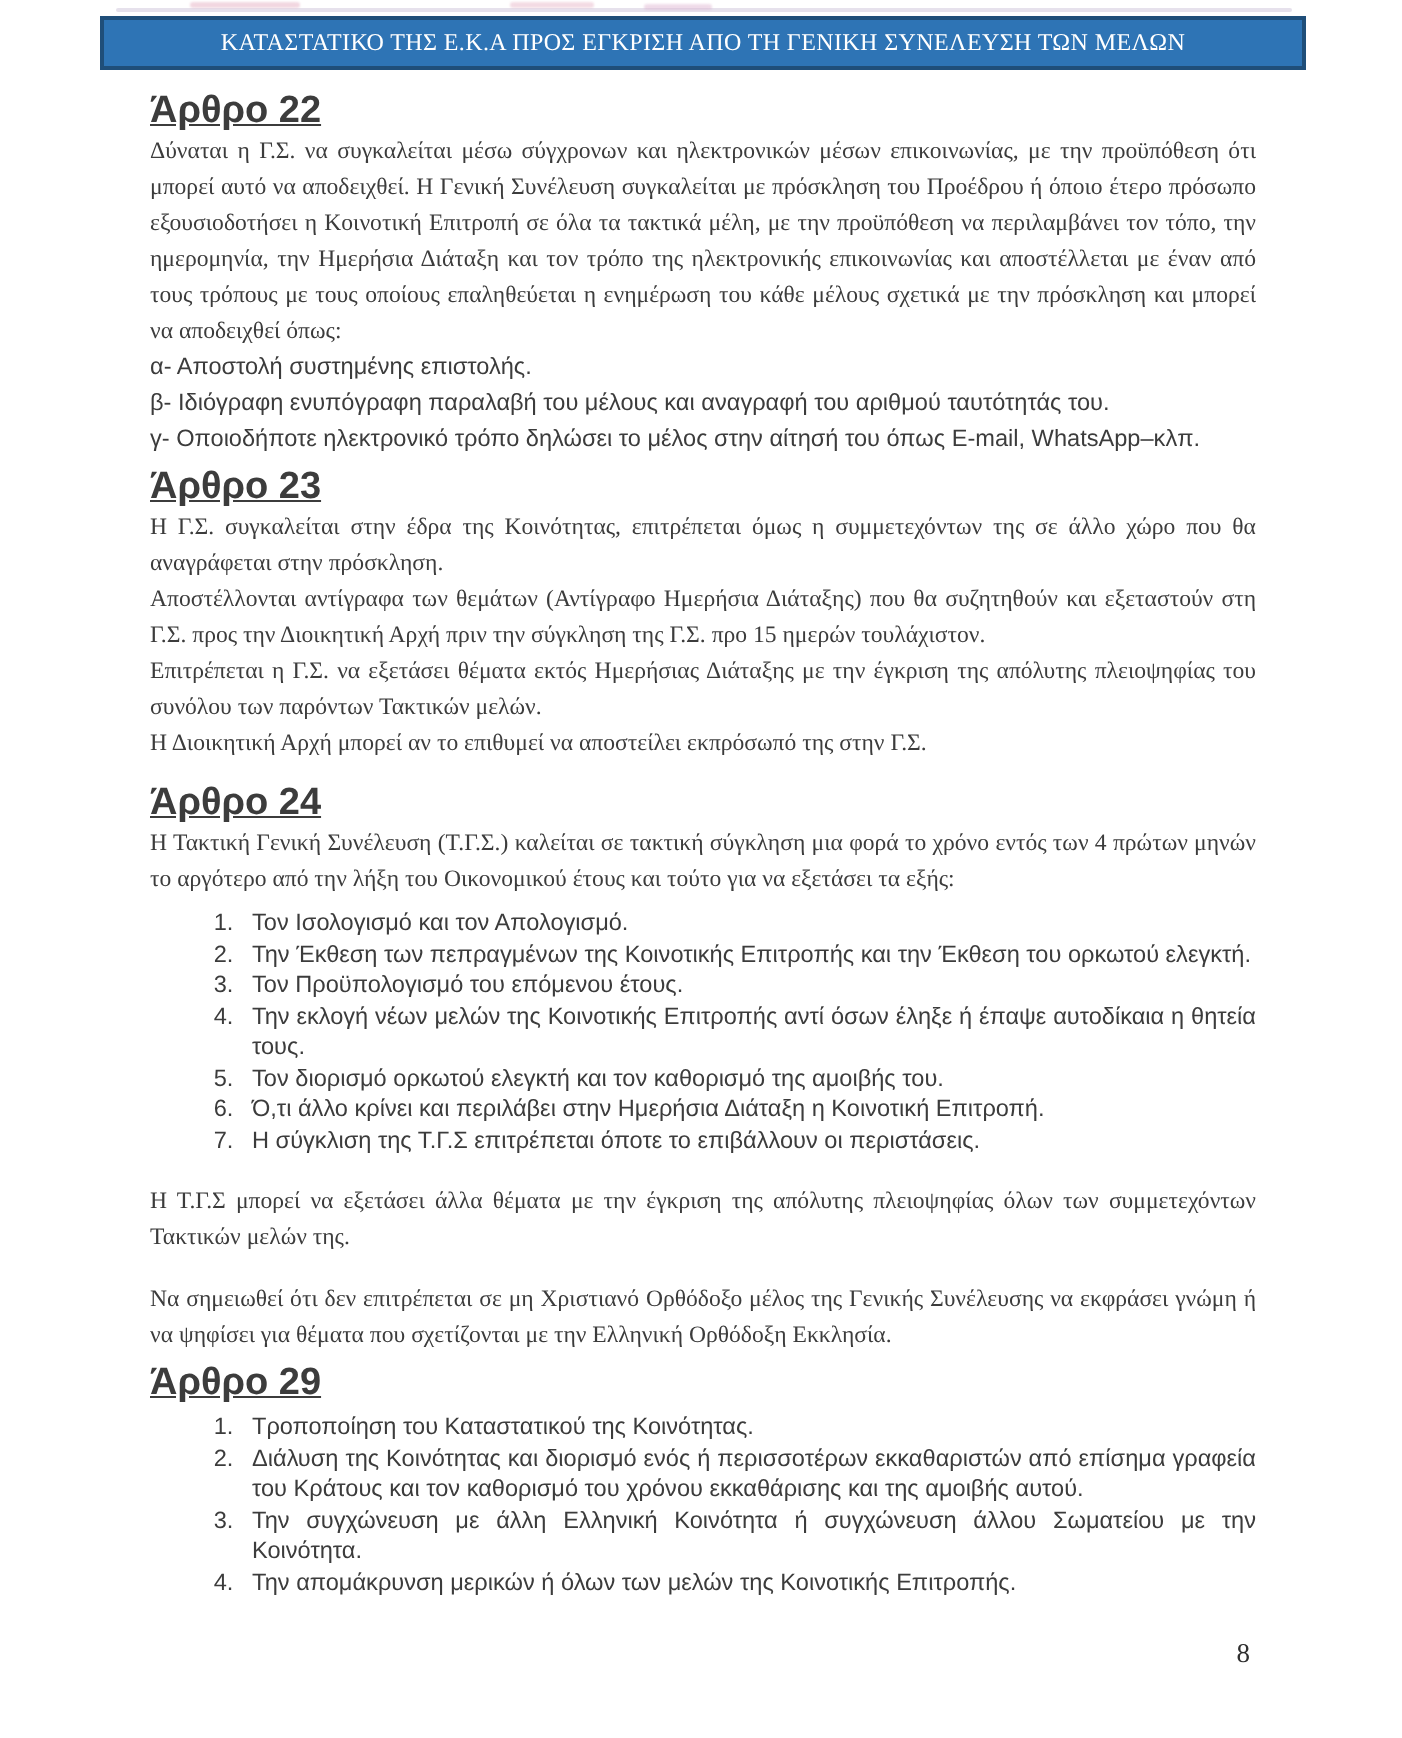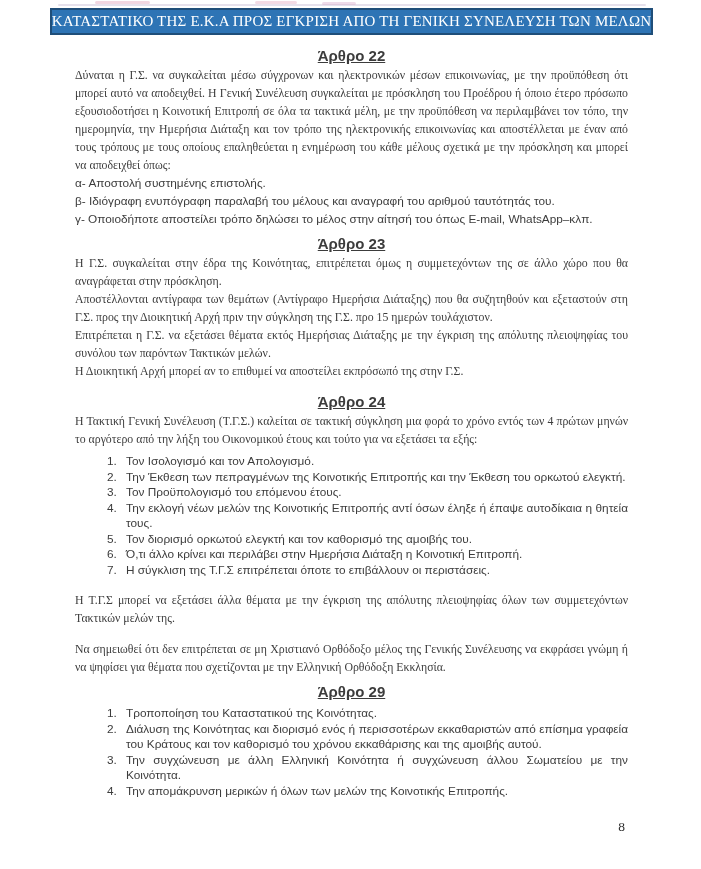--- a/index.html
+++ b/index.html
@@ -26,34 +26,34 @@
 
   .banner{
     position:absolute;left:50px;top:8px;width:603px;height:27px;
     box-sizing:border-box;
     background:var(--banner-background,#2E74B5);
     border:2px solid var(--banner-border,#1F4E79);
     display:flex;align-items:center;justify-content:center;
   }
   .banner-text{
     font-family:"Liberation Serif",serif;
-    font-size:15px;
+    font-size:12px;
     letter-spacing:.2px;
     color:var(--banner-text,#fff);
     white-space:nowrap;
   }
 
   .content{
     position:absolute;left:75px;top:40px;width:553px;
     font-size:11.8px;line-height:18px;
     text-align:justify;
   }
   .article-title{
-    margin:0;text-align:center;
-    font-size:15px;font-weight:bold;line-height:16px;
+    margin:0;text-align:left;
+    font-size:19px;font-weight:bold;line-height:16px;
     text-decoration:underline;
   }
   .t1{margin-top:8px;}
   .t2{margin-top:8px;}
   .t3{margin-top:14px;}
   .t4{margin-top:8px;}
   .para{margin:2px 0 0 0;font-family:Liberation Serif, serif;}
   .para.first{margin-top:2px;}
   .para.flow{margin-top:0;}
   .para.spaced{margin-top:13px;}
@@ -86,21 +86,21 @@
   <div class="banner">
     <span class="banner-text">ΚΑΤΑΣΤΑΤΙΚΟ ΤΗΣ Ε.Κ.Α ΠΡΟΣ ΕΓΚΡΙΣΗ ΑΠΟ ΤΗ ΓΕΝΙΚΗ ΣΥΝΕΛΕΥΣΗ ΤΩΝ ΜΕΛΩΝ</span>
   </div>
 
   <div class="content">
 
     <h2 class="article-title t1">Άρθρο 22</h2>
     <p class="para first">Δύναται η Γ.Σ. να συγκαλείται μέσω σύγχρονων και ηλεκτρονικών μέσων επικοινωνίας, με την προϋπόθεση ότι μπορεί αυτό να αποδειχθεί. Η Γενική Συνέλευση συγκαλείται με πρόσκληση του Προέδρου ή όποιο έτερο πρόσωπο εξουσιοδοτήσει η Κοινοτική Επιτροπή σε όλα τα τακτικά μέλη, με την προϋπόθεση να περιλαμβάνει τον τόπο, την ημερομηνία, την Ημερήσια Διάταξη και τον τρόπο της ηλεκτρονικής επικοινωνίας και αποστέλλεται με έναν από τους τρόπους με τους οποίους επαληθεύεται η ενημέρωση του κάθε μέλους σχετικά με την πρόσκληση και μπορεί να αποδειχθεί όπως:</p>
     <p class="lettered">α- Αποστολή συστημένης επιστολής.</p>
     <p class="lettered">β- Ιδιόγραφη ενυπόγραφη παραλαβή του μέλους και αναγραφή του αριθμού ταυτότητάς του.</p>
-    <p class="lettered">γ- Οποιοδήποτε αποστείλει τρόπο δηλώσει το μέλος στην αίτησή του όπως E-mail, WhatsApp–κλπ.</p>
+    <p class="lettered">γ- Οποιοδήποτε ηλεκτρονικό τρόπο δηλώσει το μέλος στην αίτησή του όπως E-mail, WhatsApp–κλπ.</p>
 
     <h2 class="article-title t2">Άρθρο 23</h2>
     <p class="para first">Η Γ.Σ. συγκαλείται στην έδρα της Κοινότητας, επιτρέπεται όμως η συμμετεχόντων της σε άλλο χώρο που θα αναγράφεται στην πρόσκληση.</p>
     <p class="para flow">Αποστέλλονται αντίγραφα των θεμάτων (Αντίγραφο Ημερήσια Διάταξης) που θα συζητηθούν και εξεταστούν στη Γ.Σ. προς την Διοικητική Αρχή πριν την σύγκληση της Γ.Σ. προ 15 ημερών τουλάχιστον.</p>
     <p class="para flow">Επιτρέπεται η Γ.Σ. να εξετάσει θέματα εκτός Ημερήσιας Διάταξης με την έγκριση της απόλυτης πλειοψηφίας του συνόλου των παρόντων Τακτικών μελών.</p>
     <p class="para flow">Η Διοικητική Αρχή μπορεί αν το επιθυμεί να αποστείλει εκπρόσωπό της στην Γ.Σ.</p>
 
     <h2 class="article-title t3">Άρθρο 24</h2>
     <p class="para first">Η Τακτική Γενική Συνέλευση (Τ.Γ.Σ.) καλείται σε τακτική σύγκληση μια φορά το χρόνο εντός των 4 πρώτων μηνών το αργότερο από την λήξη του Οικονομικού έτους και τούτο για να εξετάσει τα εξής:</p>
     <ol class="num-list">

